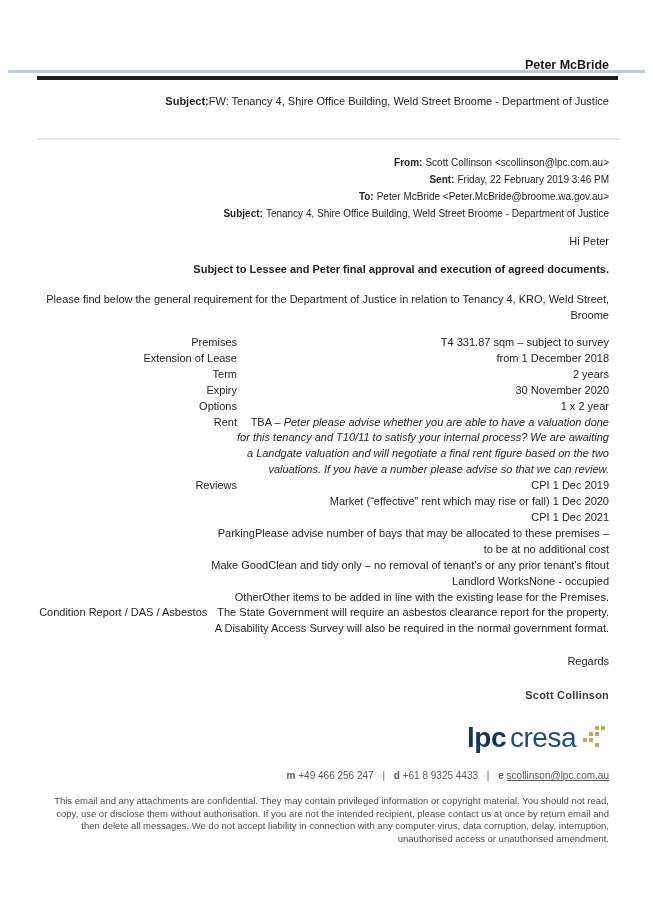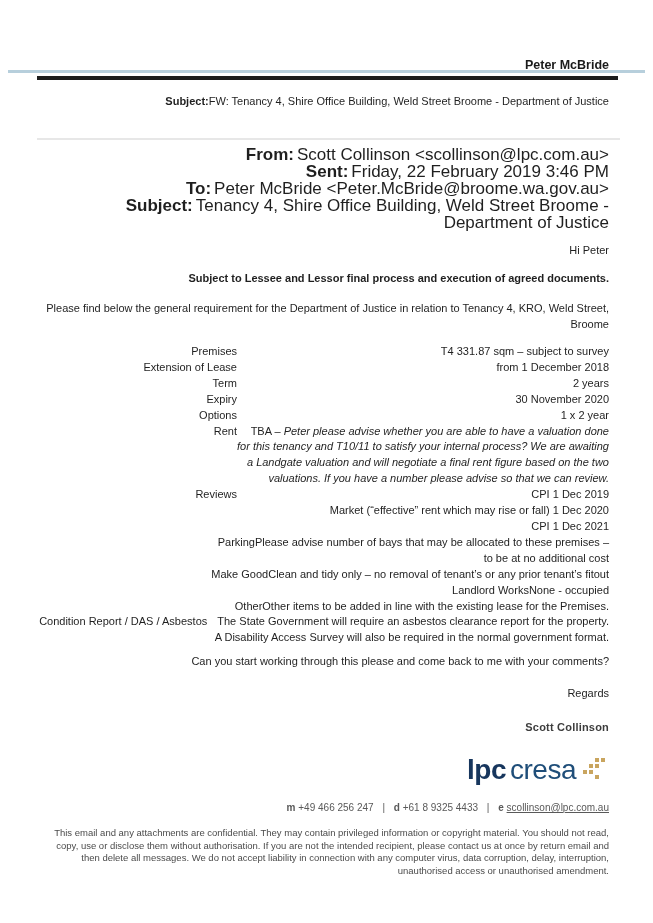--- a/index.html
+++ b/index.html
@@ -26,21 +26,21 @@
   }
   .black-rule {
     margin-top:4px; height:4px; width:581px; background:#1c1c1c;
   }
 
   .subject-row { margin-top:13px; font-size:11px; line-height:16px; }
   .subject-row .hlabel { display:inline-block; width:168px; font-weight:700; vertical-align:top; }
 
   .faint-rule { margin-top:29px; height:2px; background:#e7e7e7; width:583px; }
 
-  .meta { margin-top:6px; font-size:17px; line-height:17px; }
+  .meta { margin-top:14px; font-size:10px; line-height:17px; }
   .meta .b { font-weight:700; margin-right:3px; }
 
   .greeting { margin-top:11px; font-size:11px; line-height:16px;padding-left:16px; }
   .approval { margin-top:12px; font-size:11px; line-height:16px; font-weight:700; }
   .intro    { margin-top:14px; font-size:11px; line-height:16px; }
 
   .details { margin-top:12px; font-size:11px; line-height:15.9px; }
   .detail-row.col { display:flex; }
   .detail-row.col .dlabel { flex:0 0 200px; }
   .detail-row.col .dvalue { flex:1; }
@@ -91,21 +91,21 @@
     <div class="faint-rule"></div>
 
     <div class="meta">
       <div><span class="b">From:</span><span>Scott Collinson &lt;scollinson@lpc.com.au&gt;</span></div>
       <div><span class="b">Sent:</span><span>Friday, 22 February 2019 3:46 PM</span></div>
       <div><span class="b">To:</span><span>Peter McBride &lt;Peter.McBride@broome.wa.gov.au&gt;</span></div>
       <div><span class="b">Subject:</span><span>Tenancy 4, Shire Office Building, Weld Street Broome - Department of Justice</span></div>
     </div>
 
     <div class="greeting">Hi Peter</div>
-    <div class="approval">Subject to Lessee and Lessor final process and execution of agreed documents.</div>
+    <div class="approval">Subject to Lessee and Peter final approval and execution of agreed documents.</div>
     <div class="intro">Please find below the general requirement for the Department of Justice in relation to Tenancy 4, KRO, Weld Street, Broome</div>
 
     <div class="details">
         <div class="detail-row col">
           <span class="dlabel">Premises</span>
           <span class="dvalue"><span>T4 331.87 sqm – subject to survey</span></span>
         </div>
         <div class="detail-row col">
           <span class="dlabel">Extension of Lease</span>
           <span class="dvalue"><span>from 1 December 2018</span></span>
@@ -130,21 +130,20 @@
           <span class="dlabel">Reviews</span>
           <span class="dvalue">CPI 1 Dec 2019<br>Market (“effective” rent which may rise or fall) 1 Dec 2020<br>CPI 1 Dec 2021</span>
         </div>
         <div class="detail-row flow"><span class="dlabel">Parking</span><span class="dvalue"><span>Please advise number of bays that may be allocated to these premises – to be at no additional cost</span></span></div>
         <div class="detail-row flow"><span class="dlabel">Make Good</span><span class="dvalue"><span>Clean and tidy only – no removal of tenant’s or any prior tenant’s fitout</span></span></div>
         <div class="detail-row flow"><span class="dlabel">Landlord Works</span><span class="dvalue"><span>None - occupied</span></span></div>
         <div class="detail-row flow"><span class="dlabel">Other</span><span class="dvalue"><span>Other items to be added in line with the existing lease for the Premises.</span></span></div>
         <div class="detail-row flow"><span class="dlabel long">Condition Report / DAS / Asbestos</span><span class="dvalue"><span>The State Government will require an asbestos clearance report for the property. A Disability Access Survey will also be required in the normal government format.</span></span></div>
       </div>
 
-    <div class="closing">Can you start working through this please and come back to me with your comments?</div>
     <div class="signoff">Regards</div>
 
     <div class="sender-name">Scott Collinson</div>
 
     <div class="logo">
       <span class="lpc">lpc</span><span class="cresa">cresa</span><span class="dots">
         <span class="dot" style="left:14px;top:1px"></span>
         <span class="dot" style="left:20px;top:1px"></span>
         <span class="dot" style="left:8px;top:7px"></span>
         <span class="dot" style="left:14px;top:7px"></span>

